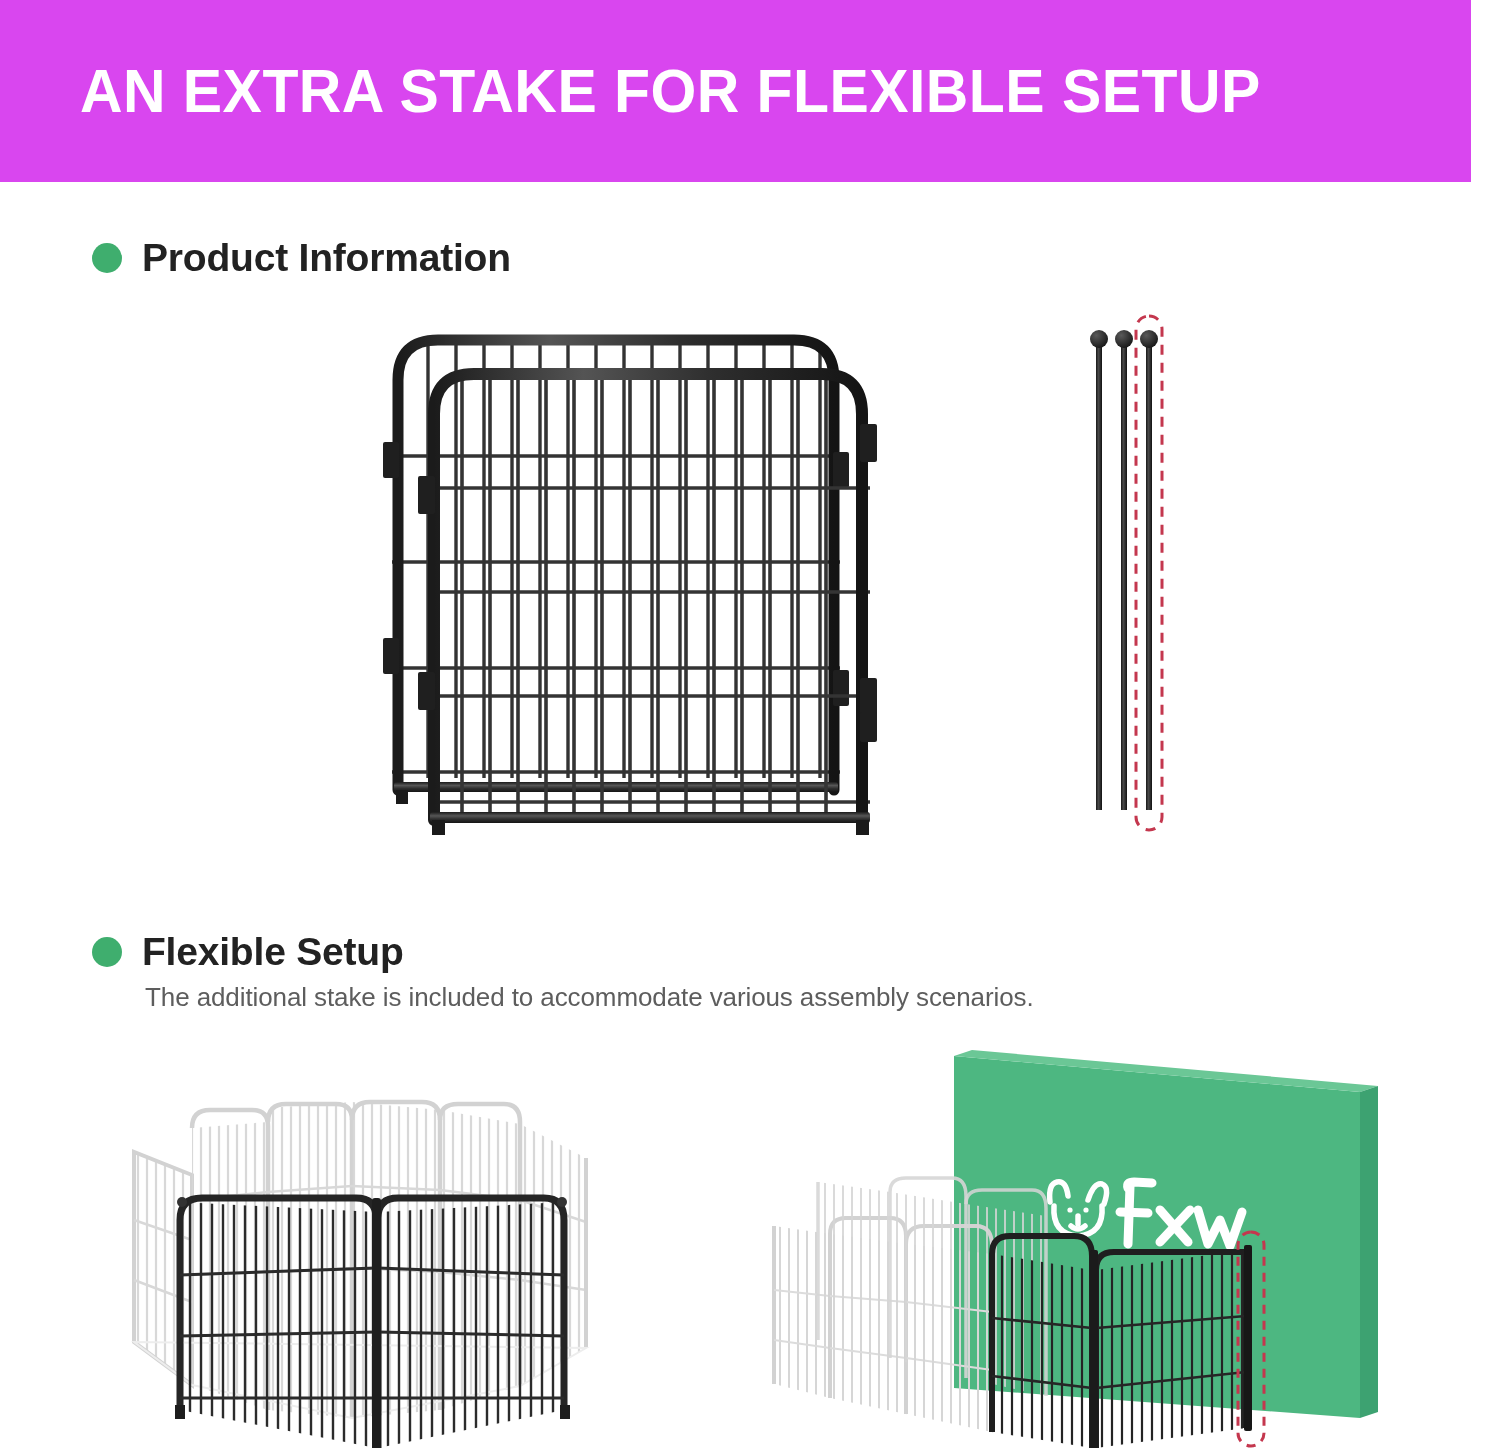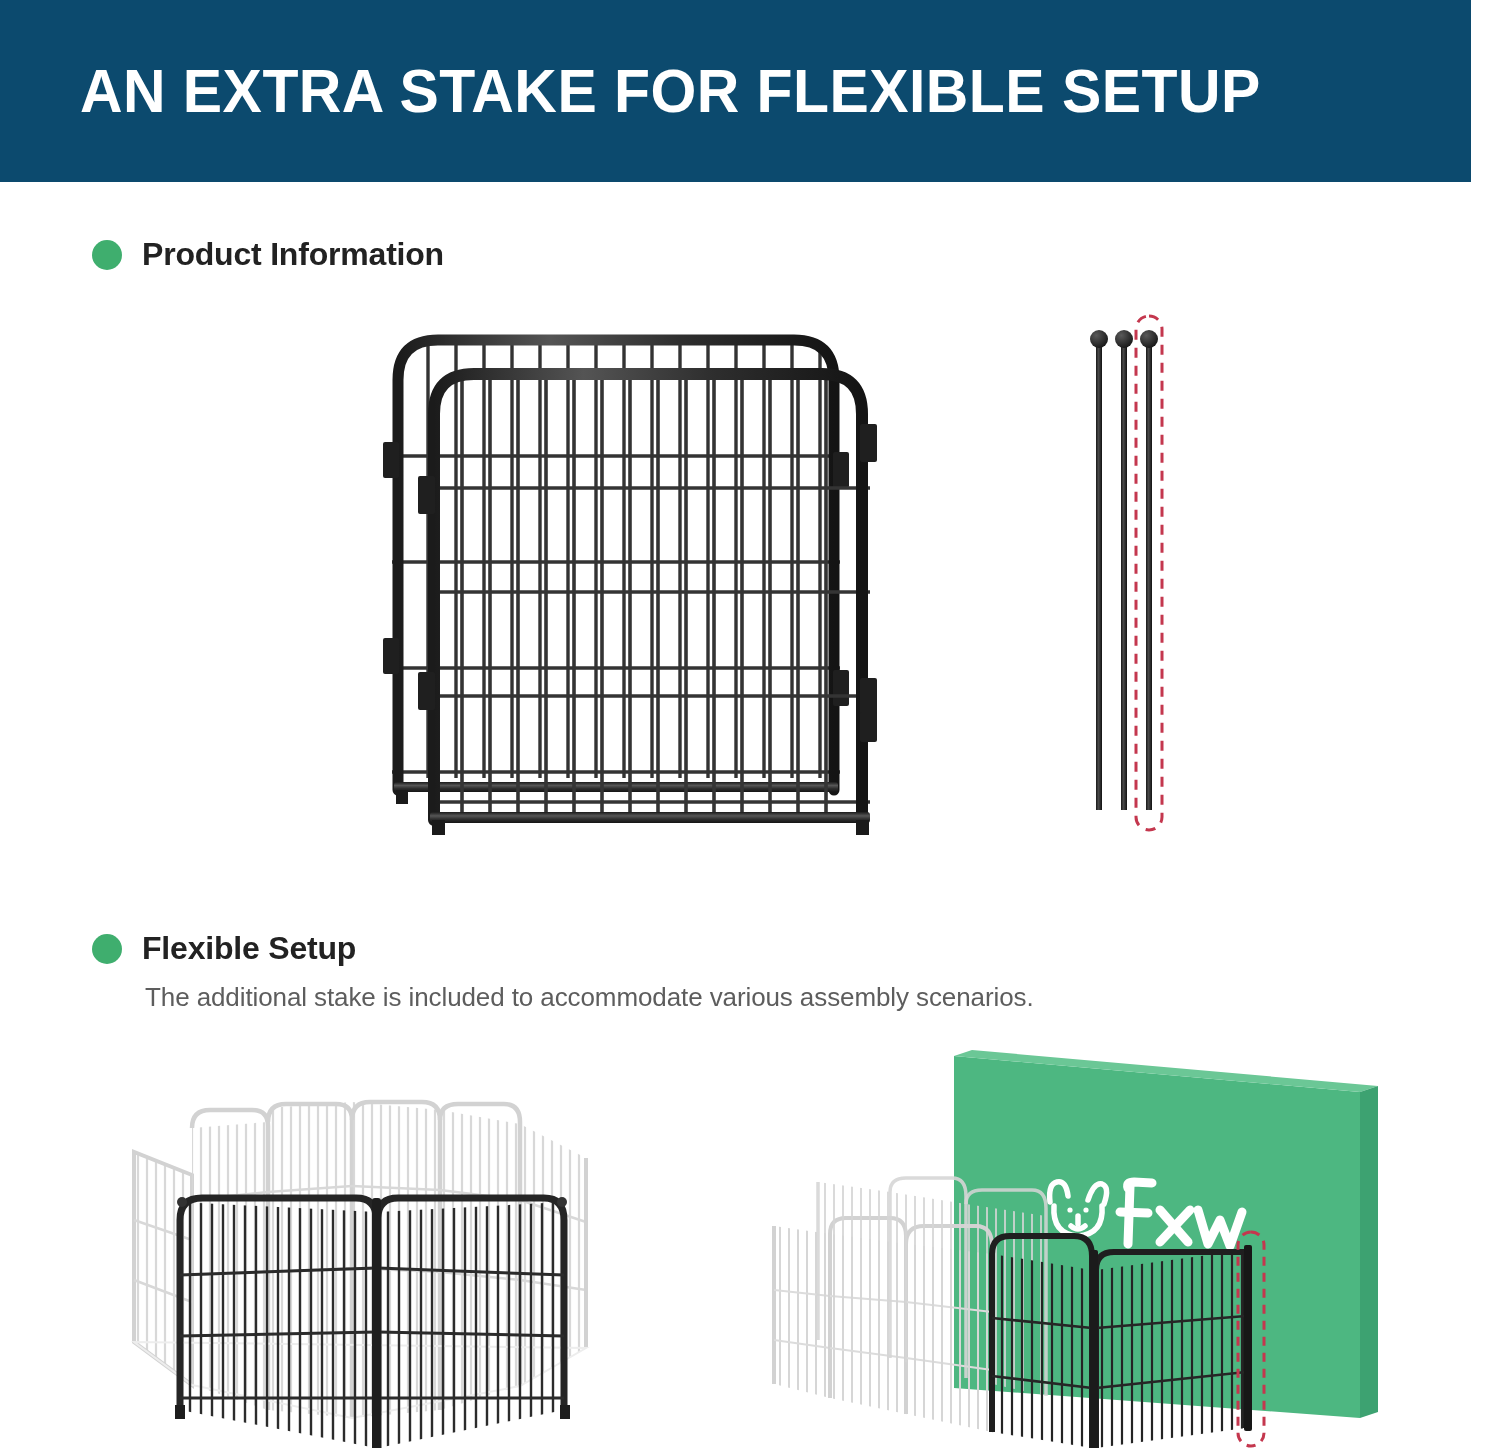--- a/index.html
+++ b/index.html
@@ -6,21 +6,21 @@
   html,body { background:#ffffff; }
   body {
     width:1500px; height:1448px; position:relative; overflow:hidden;
     font-family:"Liberation Sans","DejaVu Sans",sans-serif;
     color:#222;
   }
 
   
   .banner{
     position:absolute; left:0; top:0; width:1471px; height:182px;
-    background:#0c4a6e;
+    background:#d946ef;
     display:flex; align-items:center;
   }
   .banner-title{
     margin-left:80px;
     color:#ffffff;
     font-size:62px;
     line-height:1;
     font-weight:bold;
     letter-spacing:0.5px;
     transform:scaleX(0.95);
@@ -29,21 +29,21 @@
     font-family:"Liberation Sans","DejaVu Sans",sans-serif;
   }
 
   
   .sect-head{ position:absolute; display:flex; align-items:center; }
   .bullet{
     width:30px; height:30px; border-radius:50%;
     background:#3fae6e; flex:0 0 auto;
   }
   .sect-title{
-    margin-left:20px; font-size:32px; font-weight:bold;
+    margin-left:20px; font-size:39px; font-weight:bold;
     color:#222222; white-space:nowrap; letter-spacing:-0.2px;
   }
   .sect-sub{
     position:absolute; font-size:26px; color:#5d5d5d;
     white-space:nowrap; letter-spacing:-0.1px;text-align:right;
   }
 
   
   .art{ position:absolute; }
   svg{ display:block; overflow:visible; }

